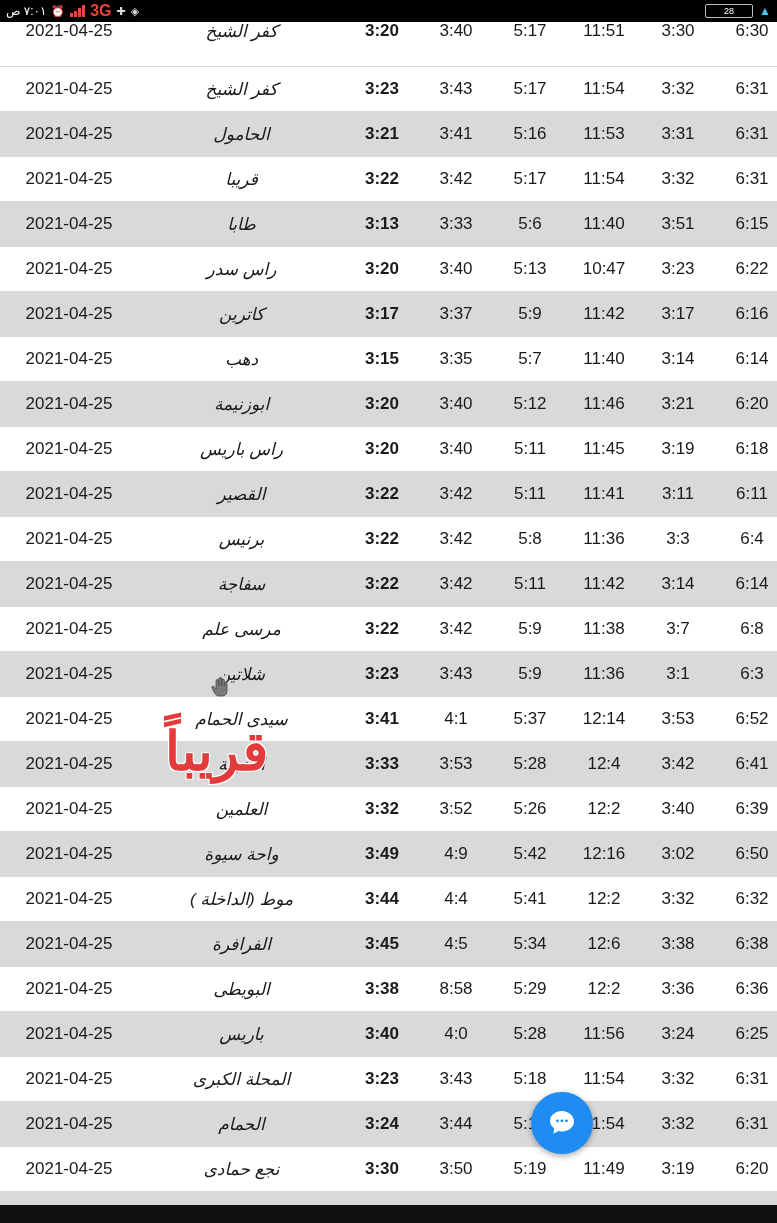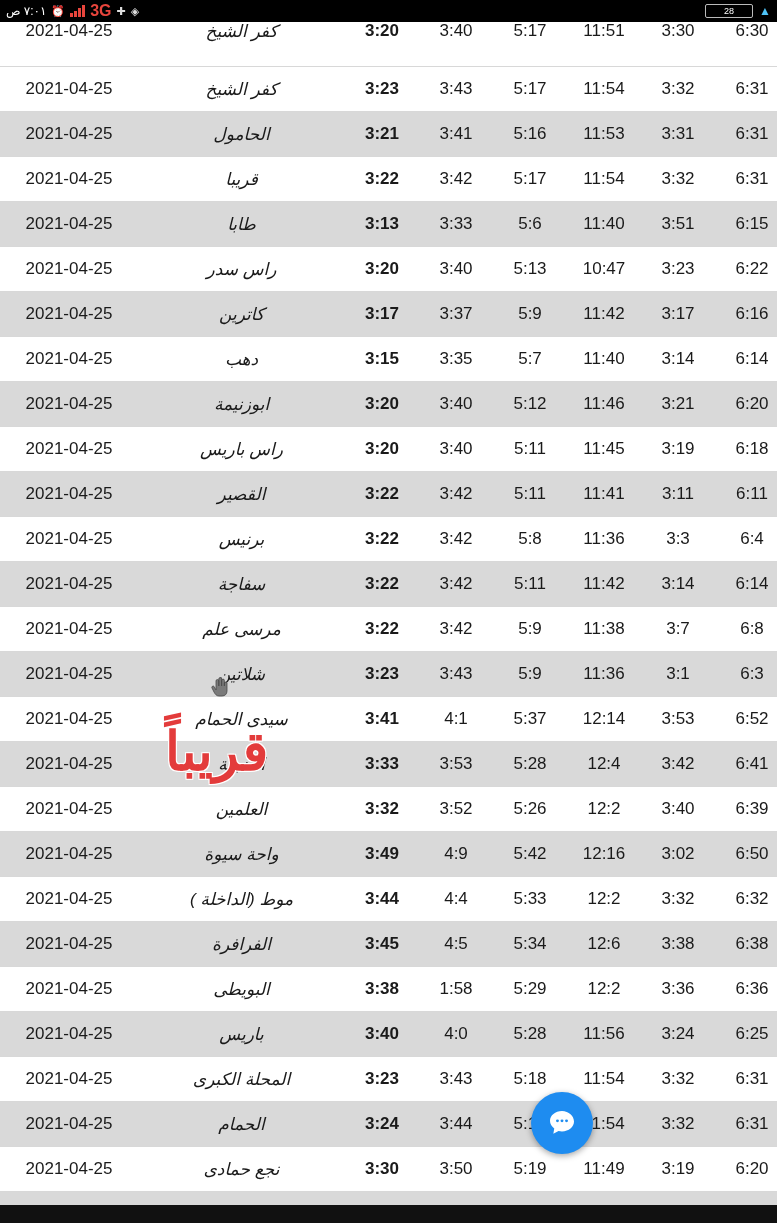--- a/index.html
+++ b/index.html
@@ -333,42 +333,42 @@
           <td class="c-t">5:42</td>
           <td class="c-t">4:9</td>
           <td class="c-t2">3:49</td>
           <td class="c-city">واحة سيوة</td>
           <td class="c-date">2021-04-25</td>
         </tr>
         <tr class="odd">
           <td class="c-t">6:32</td>
           <td class="c-t">3:32</td>
           <td class="c-t">12:2</td>
-          <td class="c-t">5:33</td>
+          <td class="c-t">5:41</td>
           <td class="c-t">4:4</td>
           <td class="c-t2">3:44</td>
           <td class="c-city">موط (الداخلة )</td>
           <td class="c-date">2021-04-25</td>
         </tr>
         <tr class="even">
           <td class="c-t">6:38</td>
           <td class="c-t">3:38</td>
           <td class="c-t">12:6</td>
           <td class="c-t">5:34</td>
           <td class="c-t">4:5</td>
           <td class="c-t2">3:45</td>
           <td class="c-city">الفرافرة</td>
           <td class="c-date">2021-04-25</td>
         </tr>
         <tr class="odd">
           <td class="c-t">6:36</td>
           <td class="c-t">3:36</td>
           <td class="c-t">12:2</td>
           <td class="c-t">5:29</td>
-          <td class="c-t">1:58</td>
+          <td class="c-t">8:58</td>
           <td class="c-t2">3:38</td>
           <td class="c-city">البويطى</td>
           <td class="c-date">2021-04-25</td>
         </tr>
         <tr class="even">
           <td class="c-t">6:25</td>
           <td class="c-t">3:24</td>
           <td class="c-t">11:56</td>
           <td class="c-t">5:28</td>
           <td class="c-t">4:0</td>

